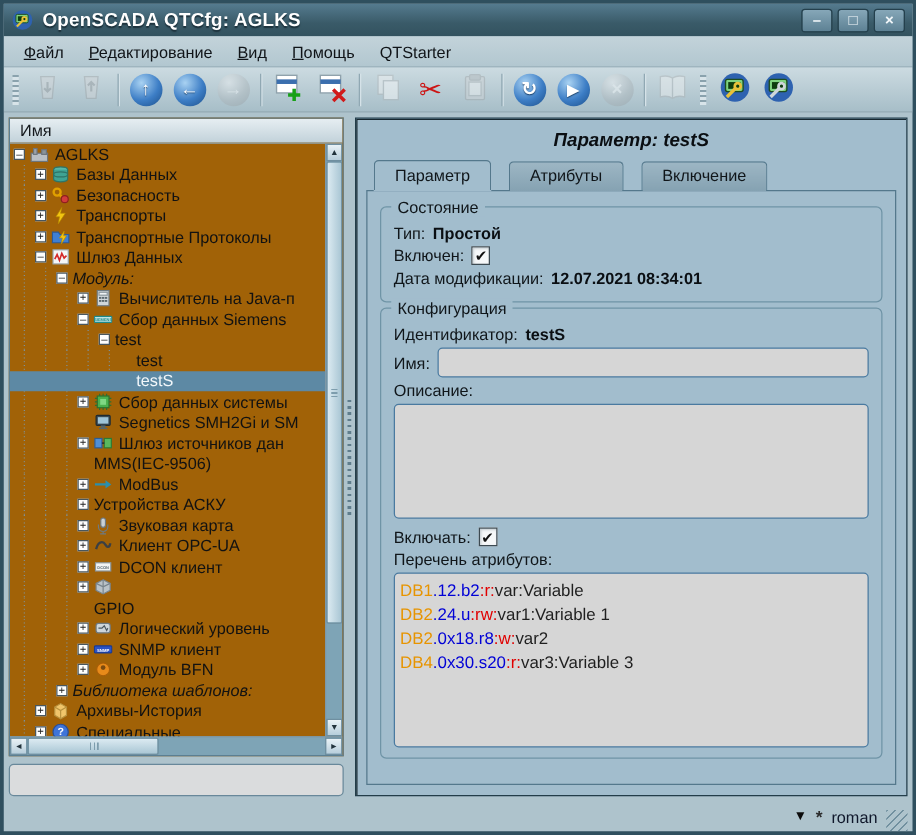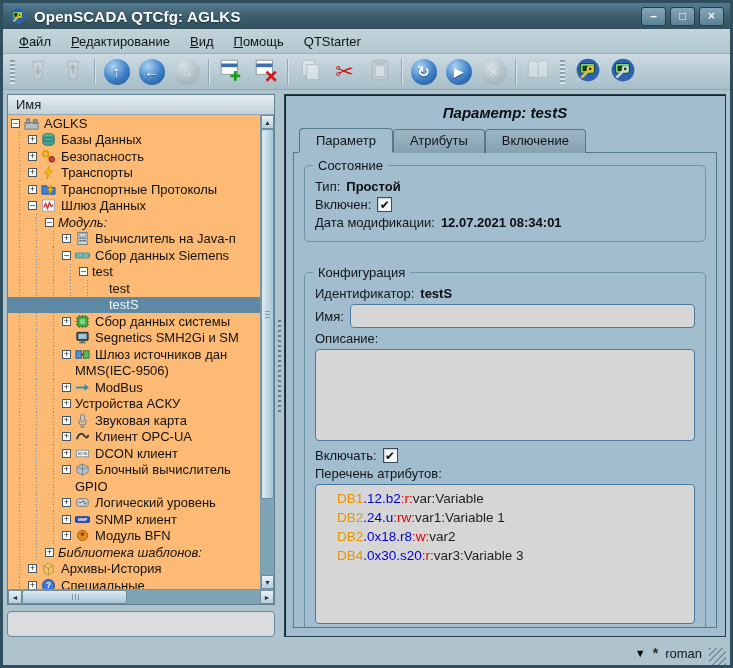--- a/index.html
+++ b/index.html
@@ -40,21 +40,21 @@
             background:radial-gradient(circle at 35% 28%,#a9d2f2,#3d7ec6 55%,#1c4f8a);
             text-shadow:0 1px 1px #143a63; }
   .sphere.gray { background:radial-gradient(circle at 35% 28%,#eef3f6,#a3b8c3 55%,#849aa7); text-shadow:none; color:#fbfdfe; }
   .cutg { font-size:22px; color:#cc1414; line-height:1; }
 
   
   .main { flex:1 1 auto; display:flex; padding:4px; overflow:hidden; }
 
   
   .left-pane { width:268px; flex:0 0 268px; display:flex; flex-direction:column; }
-  .tree-frame { flex:1 1 auto; border:1px solid #5c7f92; background:#fdba74; display:flex; flex-direction:column; overflow:hidden; }
+  .tree-frame { flex:1 1 auto; border:1px solid #5c7f92; background:#a16207; display:flex; flex-direction:column; overflow:hidden; }
   .tree-header { height:20px; flex:0 0 20px; display:flex; align-items:center; padding:0 8px;
                  background:linear-gradient(#e6eef2,#c2d2da); border-bottom:1px solid #8fa5b0;
                  color:#14181c; }
   .tree-wrap { flex:1 1 auto; position:relative; overflow:hidden; }
   .tree-body { position:absolute; left:0; top:0; right:14px; bottom:0; overflow:hidden; }
   .trow { display:flex; align-items:center; height:16.5px; white-space:nowrap; color:#121212; padding-left:3px; }
   .trow.selected { background:#5d89a4; color:#f2f7fa; }
   .trow.italic .tlabel { font-style:italic; }
   .guide { width:17px; height:100%; flex:0 0 17px;
            background-image:linear-gradient(#7e929b 1px, transparent 1px);
@@ -92,38 +92,38 @@
   
   .splitter { width:9px; flex:0 0 9px; display:flex; }
   .splitter::after { content:""; width:3px; height:92px; margin:auto;
                      background-image:repeating-linear-gradient(180deg,#5f7d8c 0 2px,transparent 2px 5px); }
 
   
   .right-pane { flex:1 1 auto; border:1px solid #233d49; box-shadow:inset 1px 1px 0 #16272f;
                 background:#a2bdcd; display:flex; flex-direction:column; padding:4px 8px 8px 8px; overflow:hidden; }
   .page-title { text-align:center; font-size:15px; font-weight:bold; font-style:italic; color:#0a0e12; padding:5px 0 7px; }
   .tabs { display:flex; margin-left:6px; }
-  .tab { padding:3px 16px 4px; margin-right:0; font-size:13px; color:#10161a;
+  .tab { padding:3px 16px 4px; margin-right:14px; font-size:13px; color:#10161a;
          border:1px solid #54788c; border-bottom:none; border-radius:4px 4px 0 0;
          background:linear-gradient(#9db6c4,#85a2b2); position:relative; top:1px; }
   .tab.active { background:#a2bdcd; padding-top:4px; top:0; z-index:2; box-shadow:0 1px 0 #a2bdcd; }
   .tabpage { flex:1 1 auto; border:1px solid #54788c; padding:12px 10px 8px; background:#a2bdcd; overflow:hidden; }
 
-  .groupbox { border:1px solid #6f94a6; border-radius:5px; padding:10px 10px 8px; position:relative; margin-bottom:30px; }
+  .groupbox { border:1px solid #6f94a6; border-radius:5px; padding:10px 10px 8px; position:relative; margin-bottom:4px; }
   .groupbox .legend { position:absolute; top:-8px; left:8px; background:#a2bdcd; padding:0 5px; color:#10161a; }
   .frow { display:flex; align-items:center; margin:3px 0; color:#10161a; }
   .frow .lbl { margin-right:6px; }
   .b { font-weight:bold; color:#0a0e12; }
   .cb { width:15px; height:15px; border:1px solid #3c4a52; background:#f6f8f9; display:inline-flex;
         align-items:center; justify-content:center; font-size:12px; color:#111; box-shadow:inset 1px 1px 2px #c4ccd0; }
   .field { flex:1 1 auto; height:24px; background:#d6d6d6; border:1px solid #4a7aa0; border-radius:4px;
            font:13px "Liberation Sans","DejaVu Sans",sans-serif; padding:0 6px; color:#222; }
   .area { width:100%; background:#d6d6d6; border:1px solid #4a7aa0; border-radius:4px; }
   .desc-area { height:92px; }
-  .attrs-area { height:140px; padding:4px 21px; overflow:hidden; }
+  .attrs-area { height:140px; padding:4px 4px; overflow:hidden; }
   .aline { line-height:19px; font-size:13.5px; white-space:nowrap; }
 
   
   .statusbar { height:24px; flex:0 0 24px; display:flex; align-items:center; justify-content:flex-end;
                gap:7px; padding:0 4px 0 8px; }
   .tri { font-size:11px; color:#0c0c0c; line-height:1; }
   .star { font-size:14px; font-weight:bold; color:#2b2b2b; line-height:1; }
   .user { font-size:13px; }
   .sizegrip { width:17px; height:17px; align-self:flex-end;
               background-image:repeating-linear-gradient(315deg,#71909f 0 1.5px,transparent 1.5px 4.5px); }
@@ -510,21 +510,20 @@
                 <span class="guide"></span>
                 <span class="guide"></span>
                 <span class="guide"></span>
                 <span class="expander">+</span>
                 <span class="ticon">
                   <svg viewBox="0 0 16 16">
                     <path d="M8 2 14 5v6l-6 3-6-3V5z" fill="#b9c2c8" stroke="#78848c"></path>
                     <path d="M8 2v6M2 5l6 3 6-3M8 8v6" fill="none" stroke="#78848c"></path>
                   </svg>
                 </span>
-                <span class="tlabel">Блочный вычислитель</span>
               </div>
               <div class="trow">
                 <span class="guide"></span>
                 <span class="guide"></span>
                 <span class="guide"></span>
                 <span class="noexp"></span>
                 <span class="tlabel">GPIO</span>
               </div>
               <div class="trow">
                 <span class="guide"></span>

